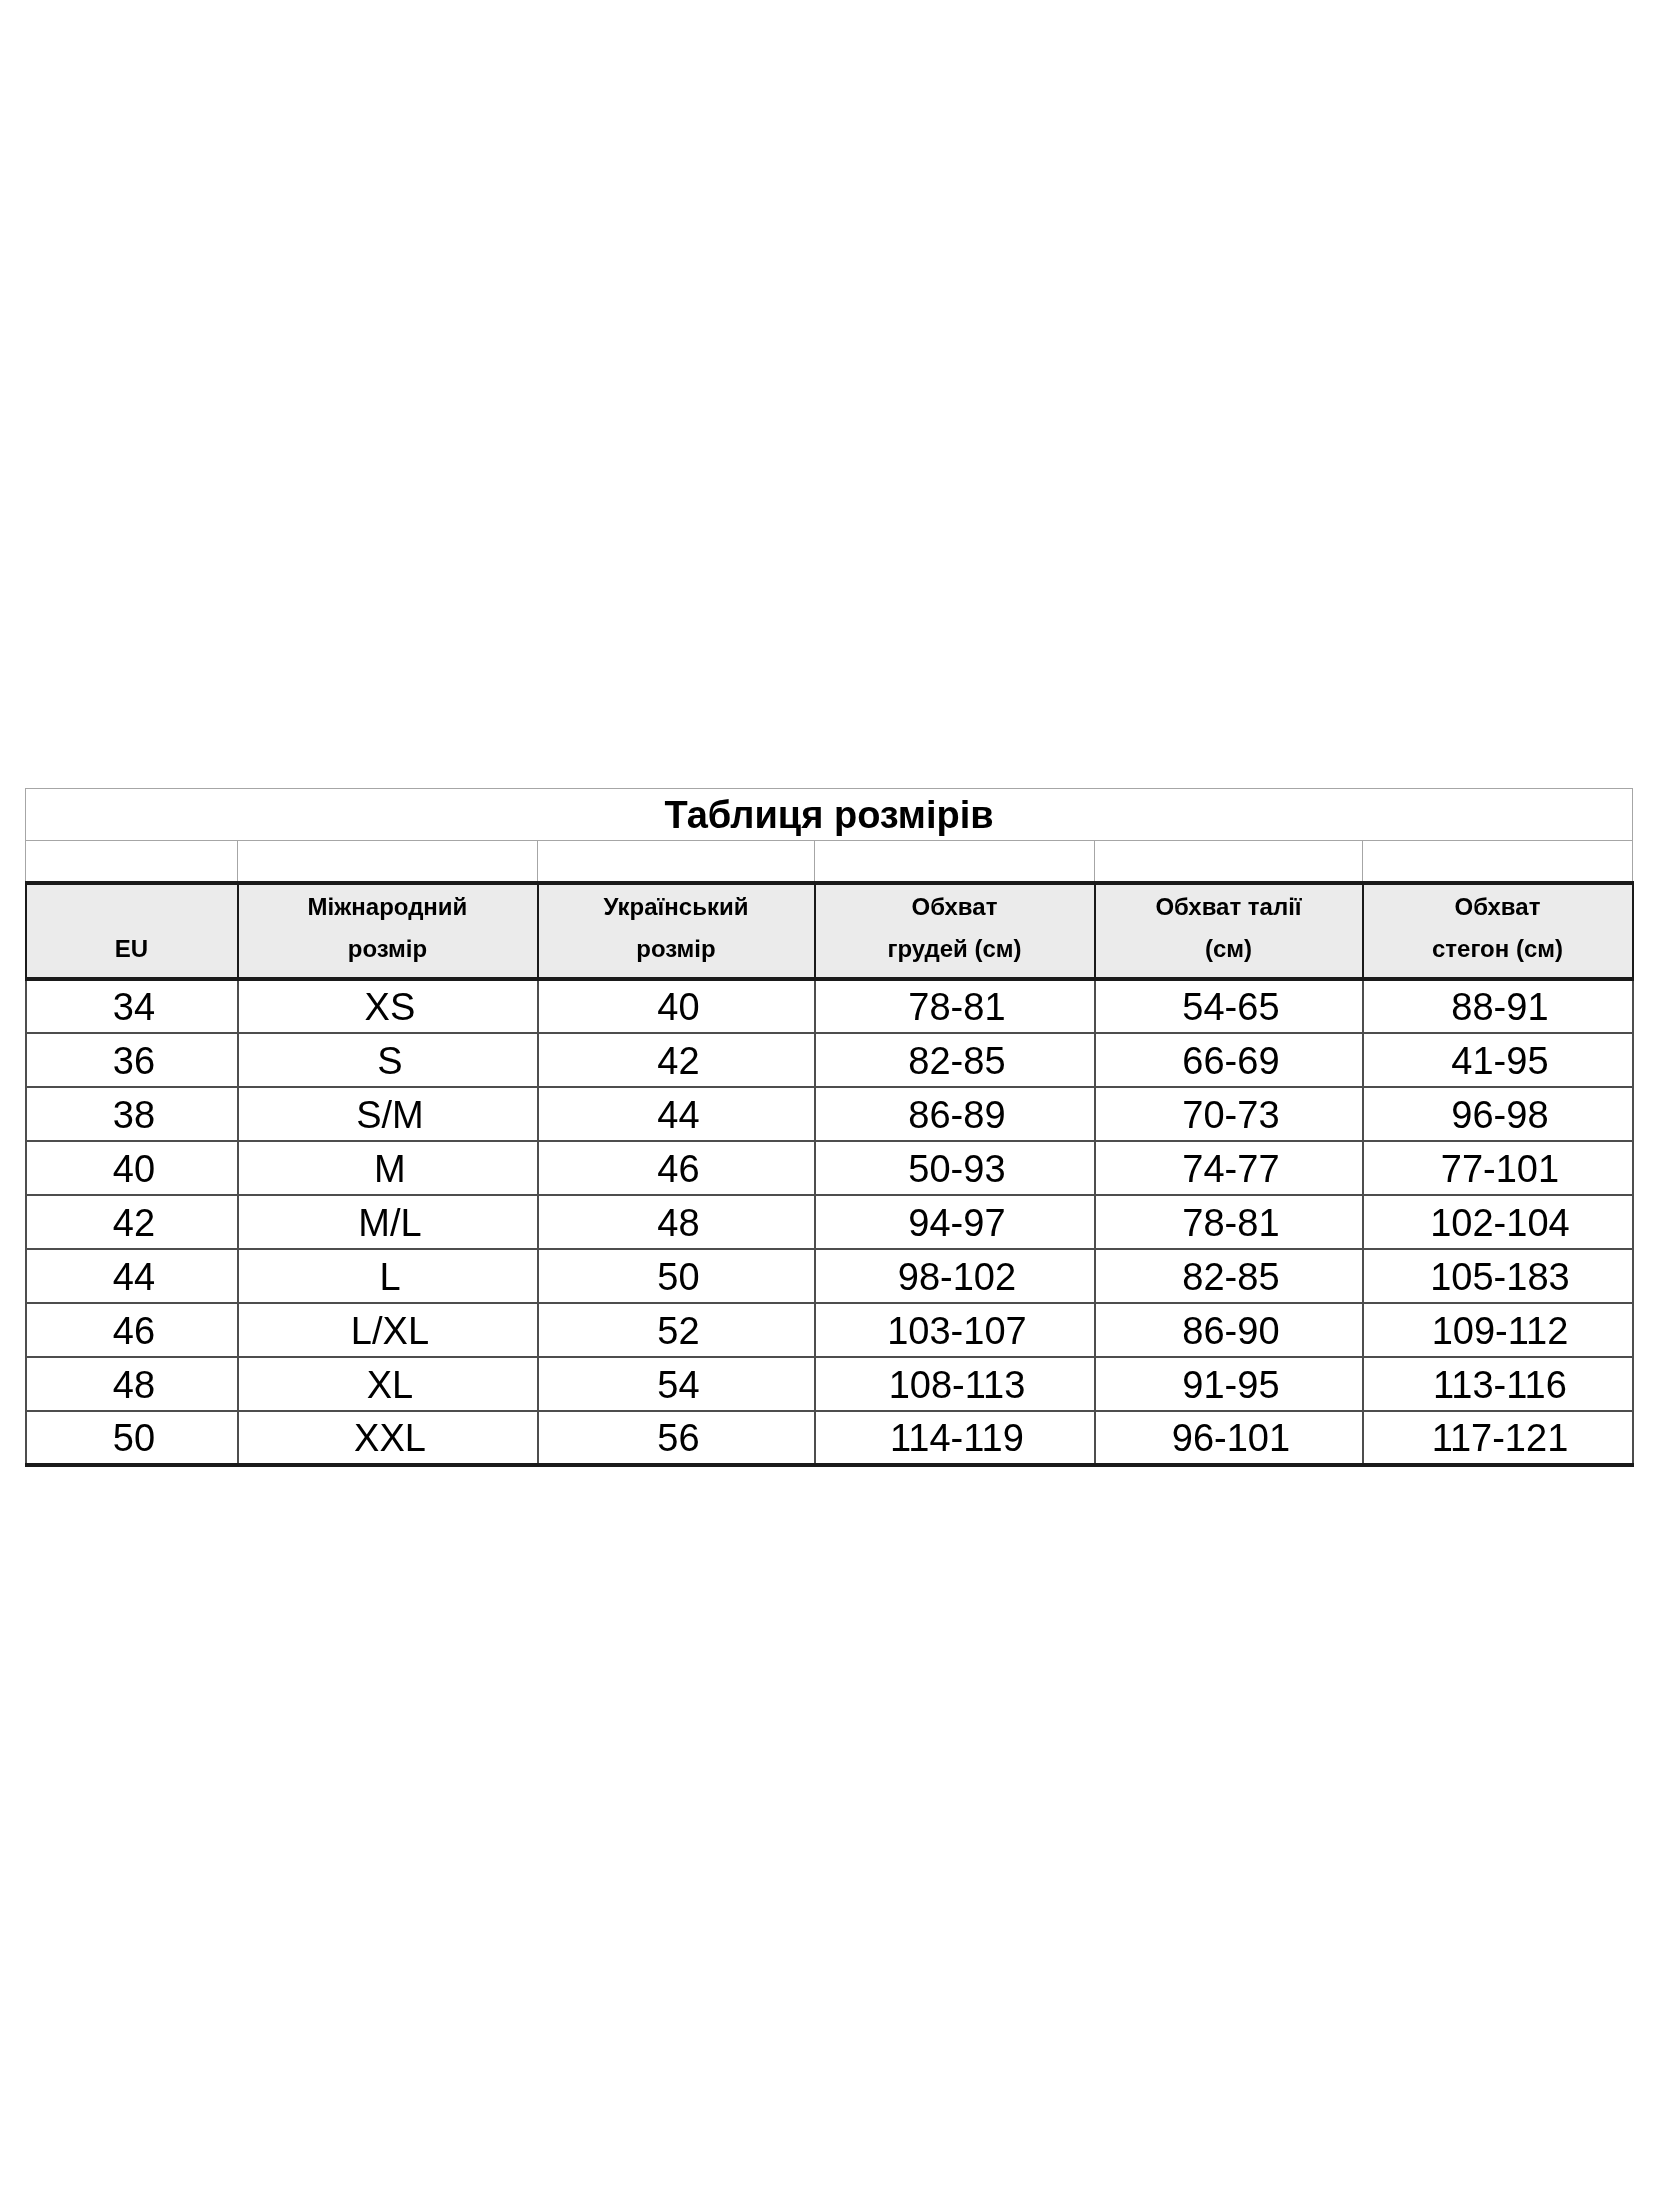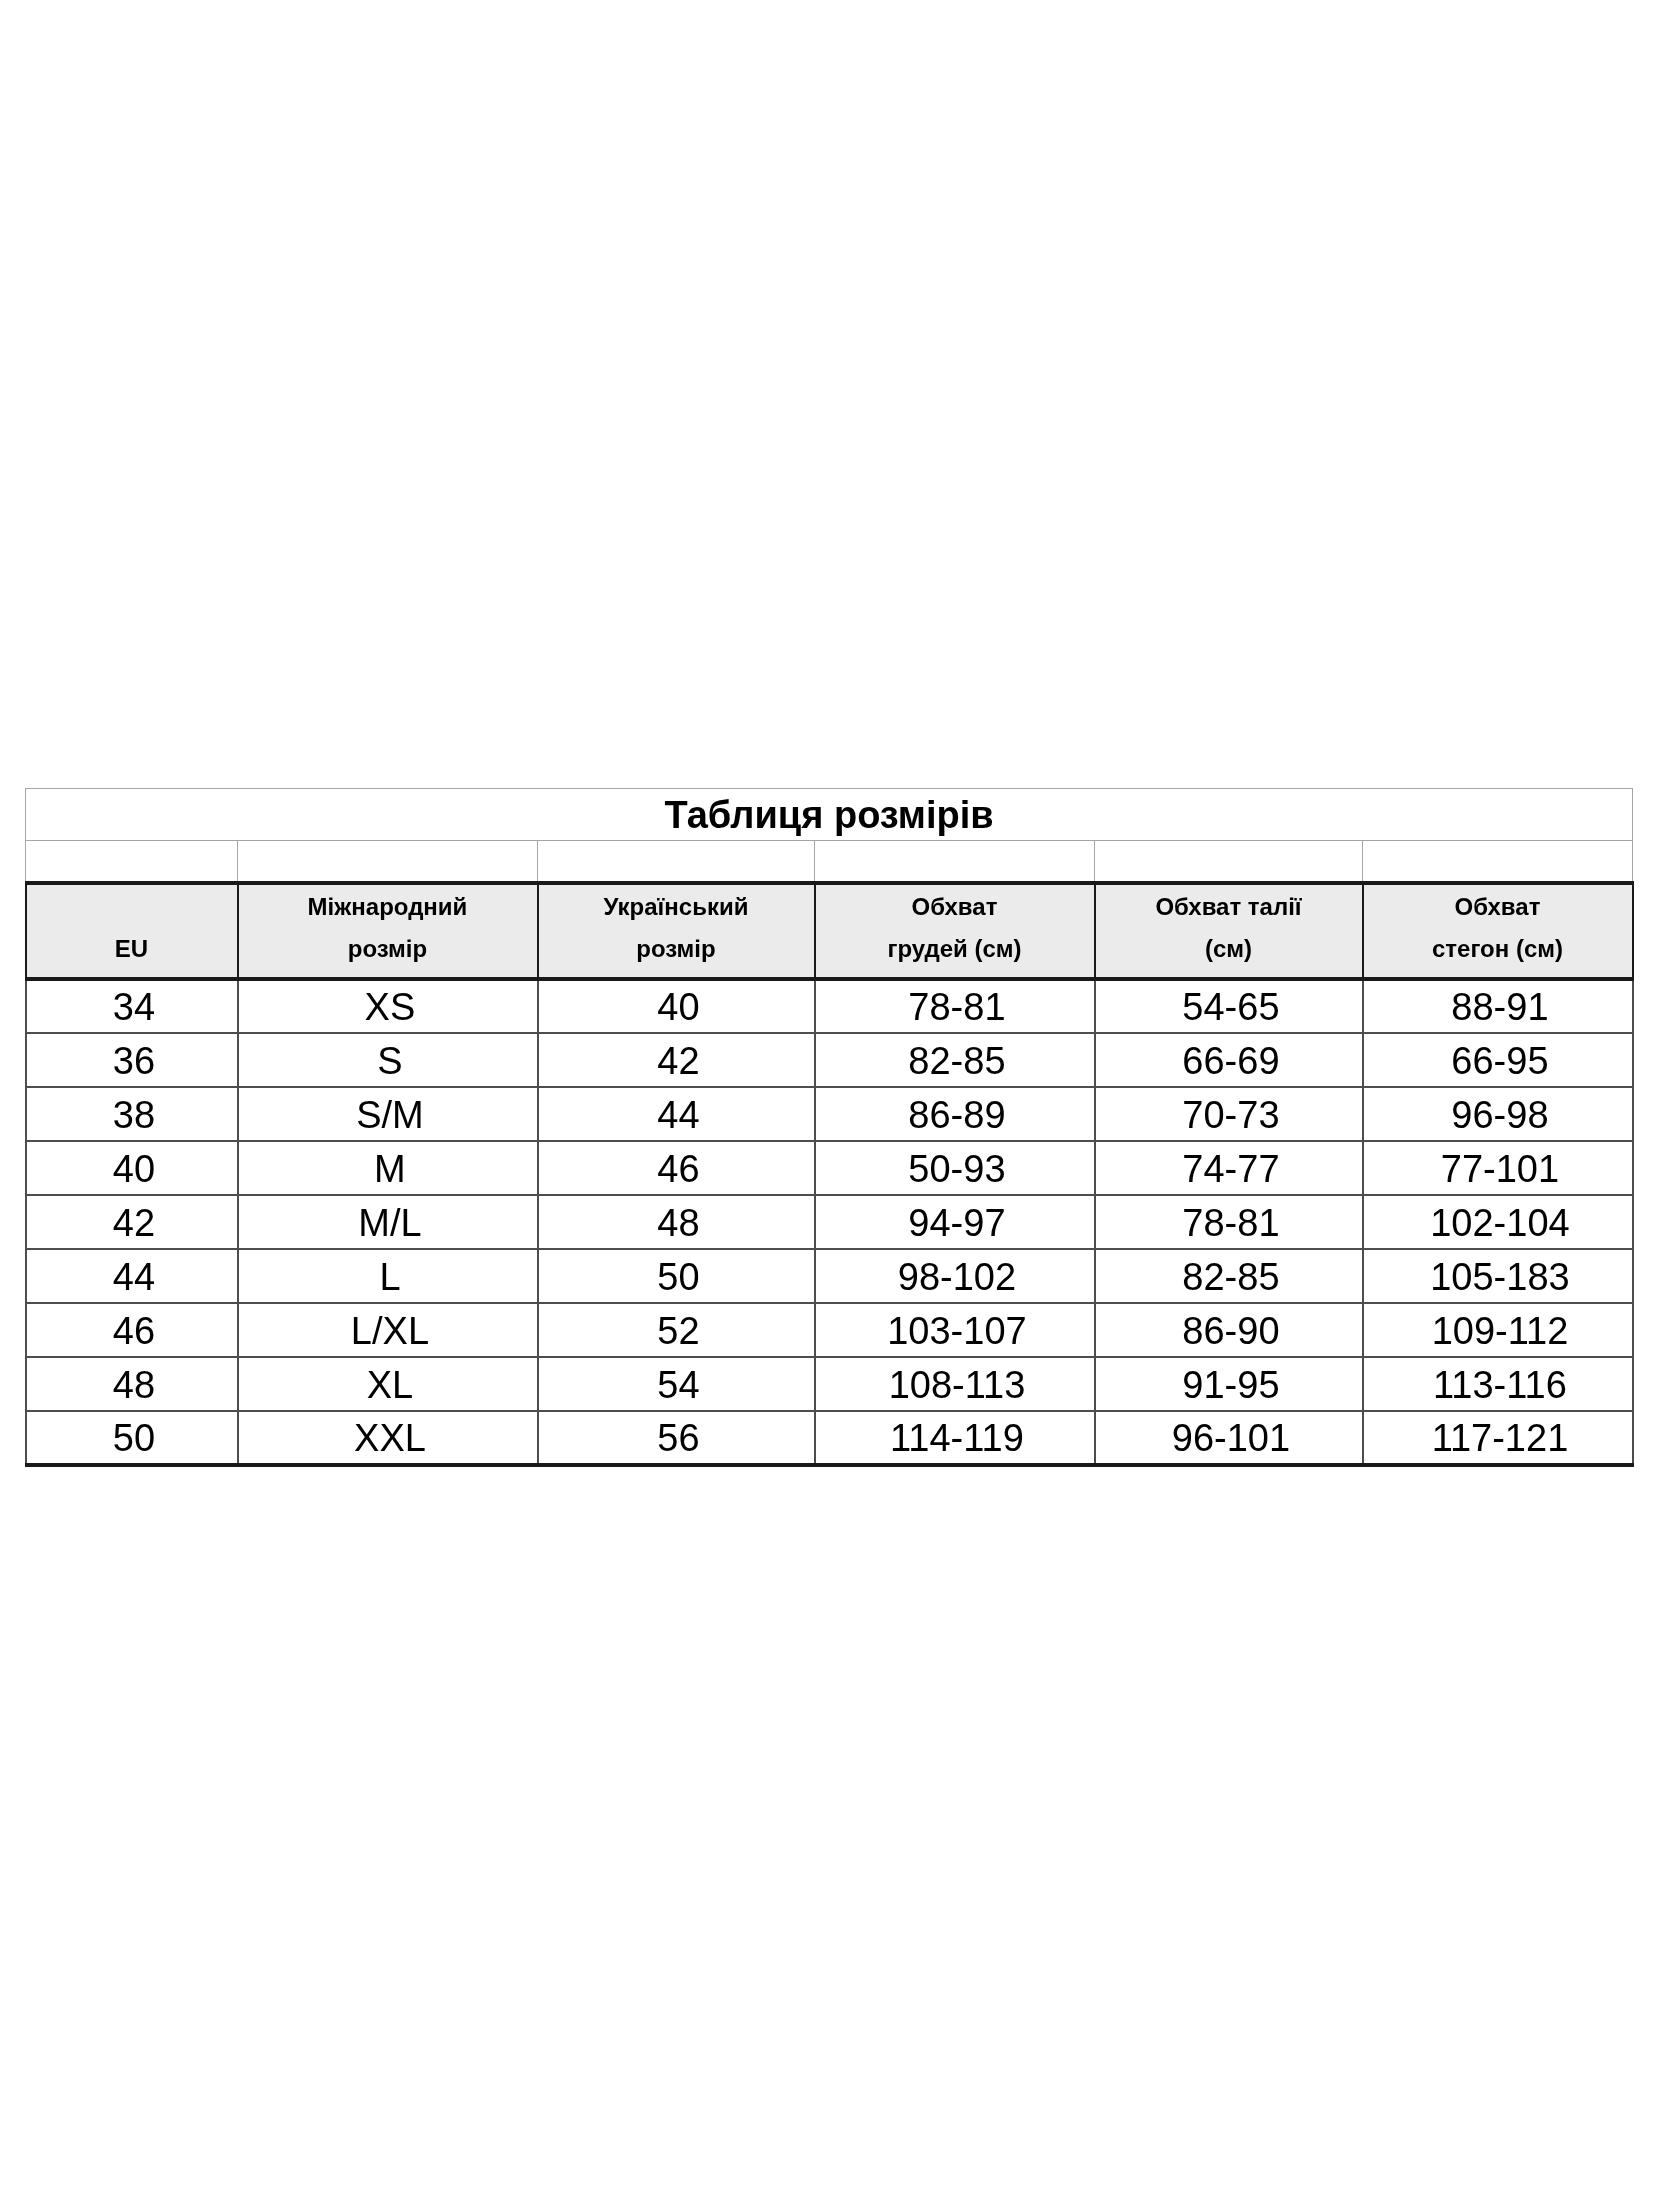--- a/index.html
+++ b/index.html
@@ -111,21 +111,21 @@
         <td class="data-cell">78-81</td>
         <td class="data-cell">54-65</td>
         <td class="data-cell">88-91</td>
       </tr>
       <tr class="row-data">
         <td class="data-cell">36</td>
         <td class="data-cell">S</td>
         <td class="data-cell">42</td>
         <td class="data-cell">82-85</td>
         <td class="data-cell">66-69</td>
-        <td class="data-cell">66-95</td>
+        <td class="data-cell">41-95</td>
       </tr>
       <tr class="row-data">
         <td class="data-cell">38</td>
         <td class="data-cell">S/M</td>
         <td class="data-cell">44</td>
         <td class="data-cell">86-89</td>
         <td class="data-cell">70-73</td>
         <td class="data-cell">96-98</td>
       </tr>
       <tr class="row-data">

